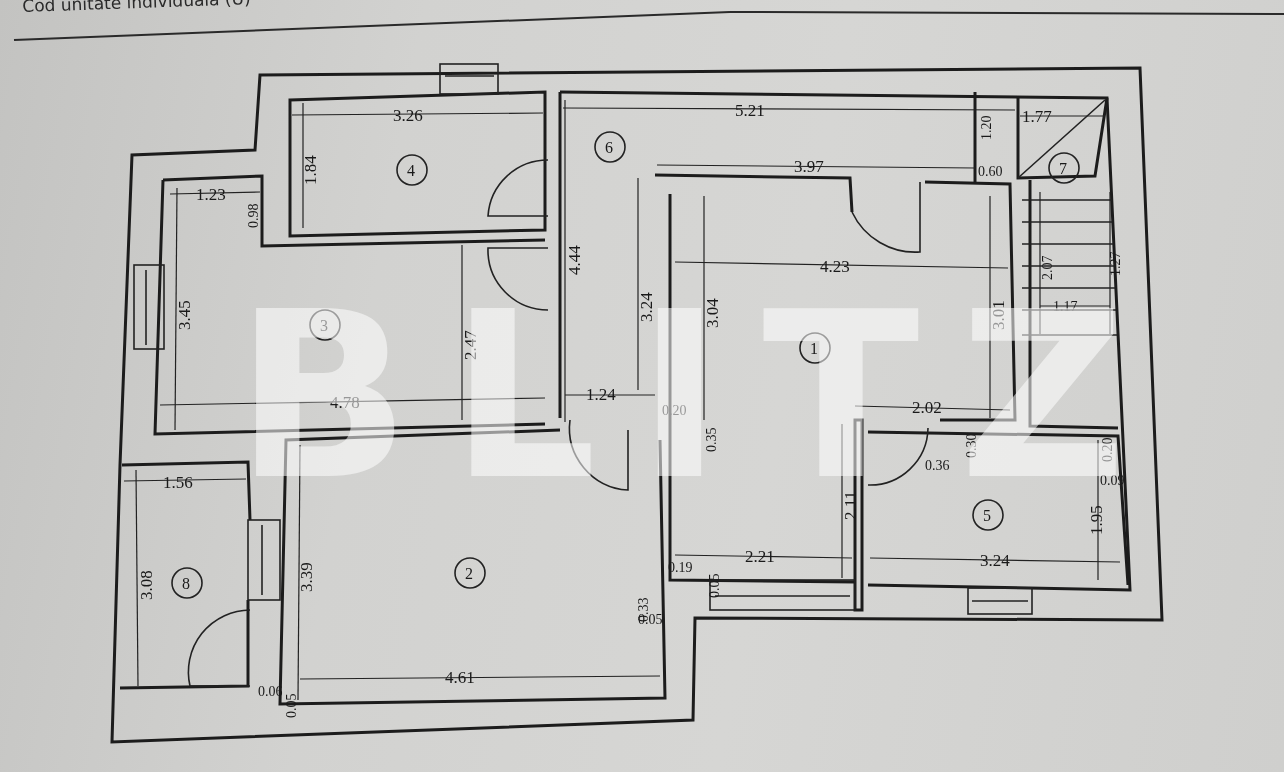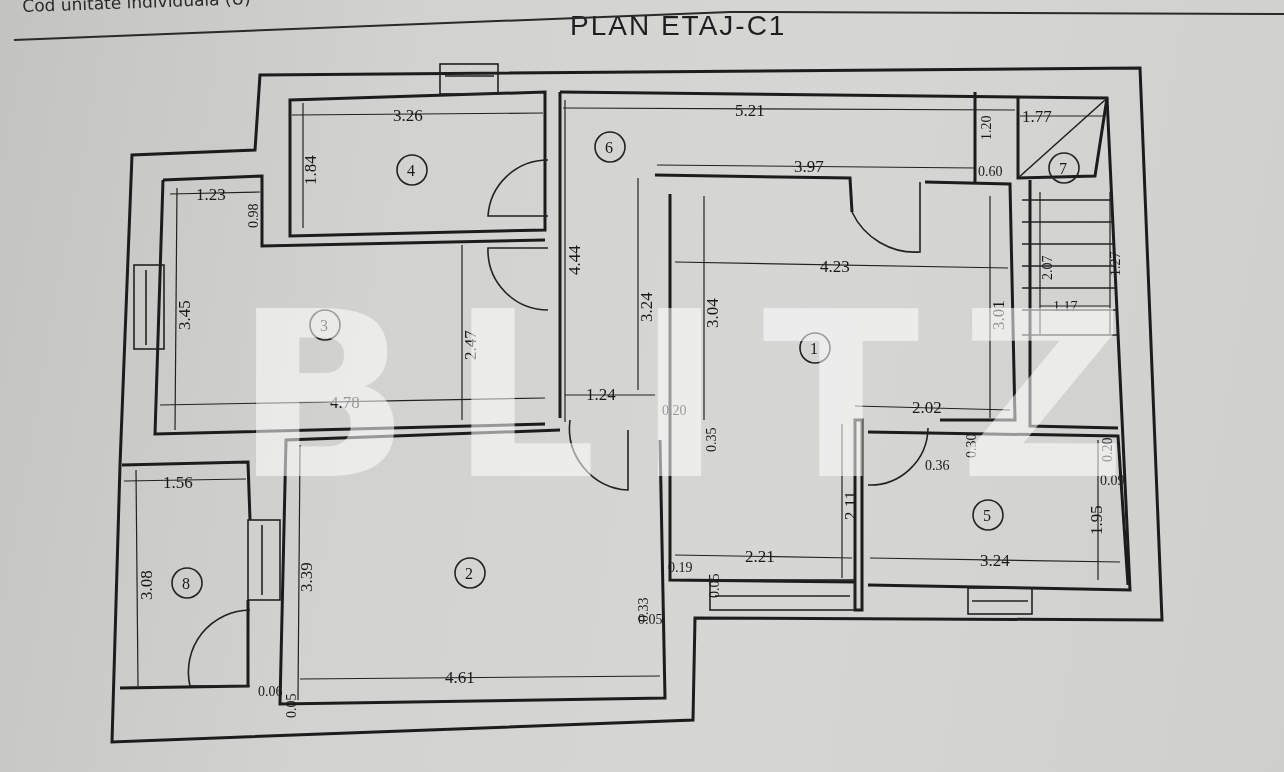--- a/index.html
+++ b/index.html
@@ -34,21 +34,20 @@
       font-family:"DejaVu Sans", sans-serif; font-weight:bold;
       font-size:230px; letter-spacing:40px; color:rgba(255,255,255,0.55);
       line-height:1; white-space:nowrap; pointer-events:none;
     }
   </style>
 </head>
 <body>
 
 <div class="sheet">
   <div class="header-text">Cod unitate individuala (U)</div>
-  <div class="title">PLAN ETAJ-C1</div>
 
   <svg width="1284" height="772" viewBox="0 0 1284 772">
 
     <line x1="14" y1="40" x2="730" y2="12" stroke="#2a2a2a" stroke-width="2"></line>
     <line x1="730" y1="12" x2="1284" y2="14" stroke="#2a2a2a" stroke-width="2"></line>
 
     <g>
       <path class="wall" d="M260,75 L1140,68 L1162,620 L695,618 L693,720 L112,742 L120,465 L132,155 L255,150 Z"></path>
       <path class="wall" d="M290,100 L545,92 L545,230 L290,236 Z"></path>
       <path class="wall" d="M560,92 L1107,98 L1130,590 L868,585"></path>

